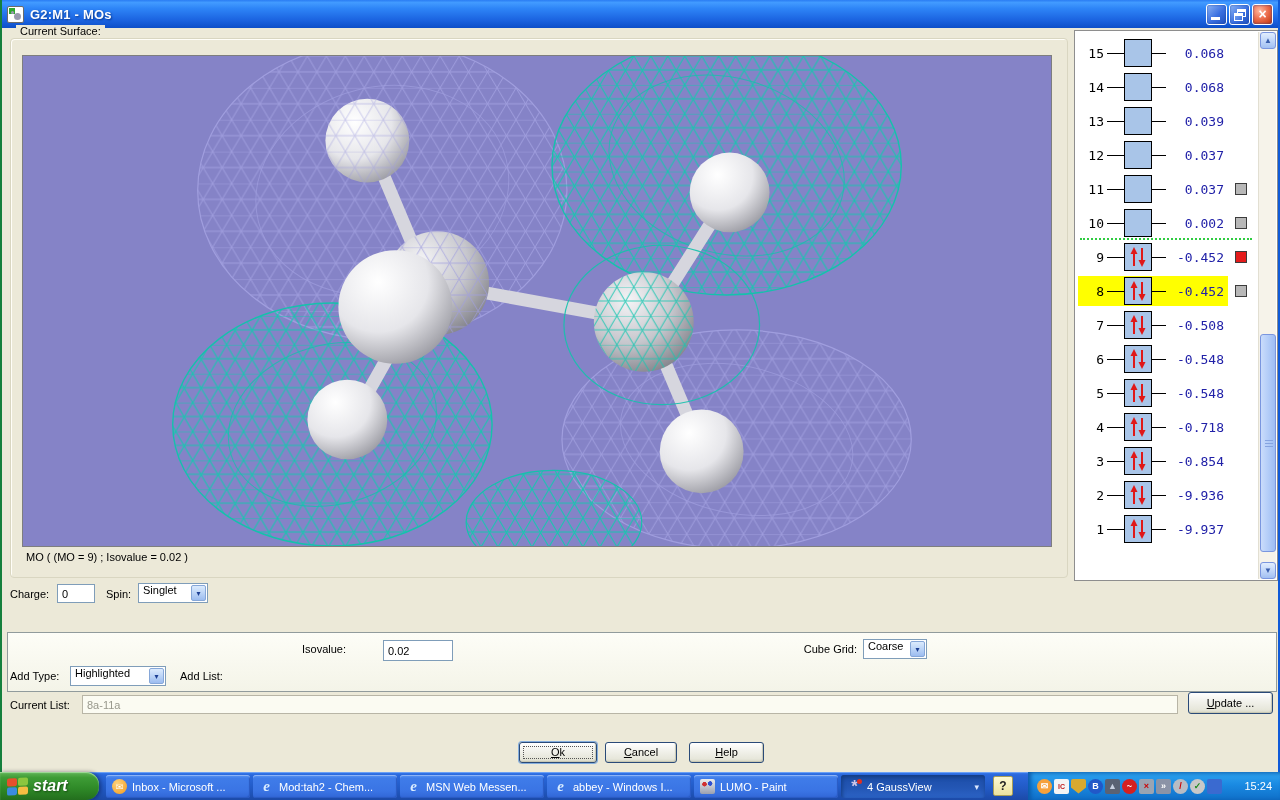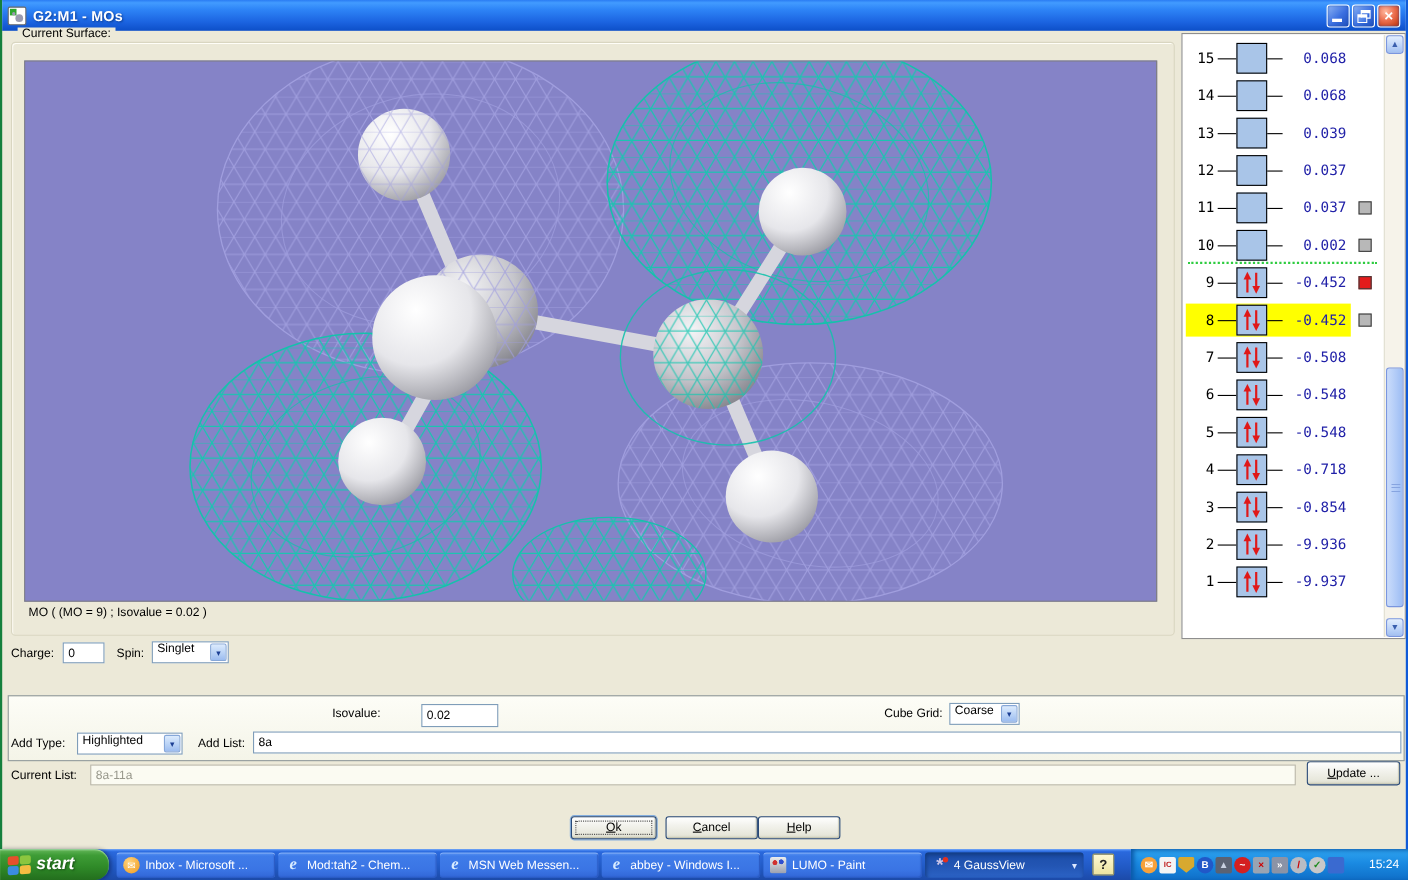--- a/index.html
+++ b/index.html
@@ -362,32 +362,31 @@
   <div class="combo" style="left:861px;top:639px;width:64px;height:20px;z-index:2">
     <span class="cv">Coarse</span>
     <span class="ca">▾</span>
   </div>
   <span class="lbl" style="left:8px;top:670px;z-index:2">Add Type:</span>
   <div class="combo" style="left:68px;top:666px;width:96px;height:20px;z-index:2">
     <span class="cv">Highlighted</span>
     <span class="ca">▾</span>
   </div>
   <span class="lbl" style="left:178px;top:670px;z-index:2">Add List:</span>
-  <input class="tin" style="left: 228px; top: 665px; width: 1044px; height: 20px; z-index: 2;" value="8a">
 
   <span class="lbl" style="left:8px;top:699px">Current List:</span>
   <input class="tin" style="left: 80px; top: 695px; width: 1096px; height: 19px;" disabled="" value="8a-11a">
   <button class="xpbtn" style="left:1186px;top:692px;width:85px;height:22px">
       <span class="btn-label" style="text-decoration:none">Update ...</span>
     </button>
 
   <button class="xpbtn default focus-dots" style="left:517px;top:742px;width:78px;height:21px">
       <span class="btn-label">Ok</span>
     </button>
-  <button class="xpbtn" style="left:603px;top:742px;width:84px;height:21px">
+  <button class="xpbtn" style="left:603px;top:742px;width:72px;height:21px">
       <span class="btn-label">Cancel</span>
     </button>
   <button class="xpbtn" style="left:687px;top:742px;width:75px;height:21px">
       <span class="btn-label">Help</span>
     </button>
 </div>
 
 <div id="taskbar">
   <div id="start-btn">
     <span id="flag">

